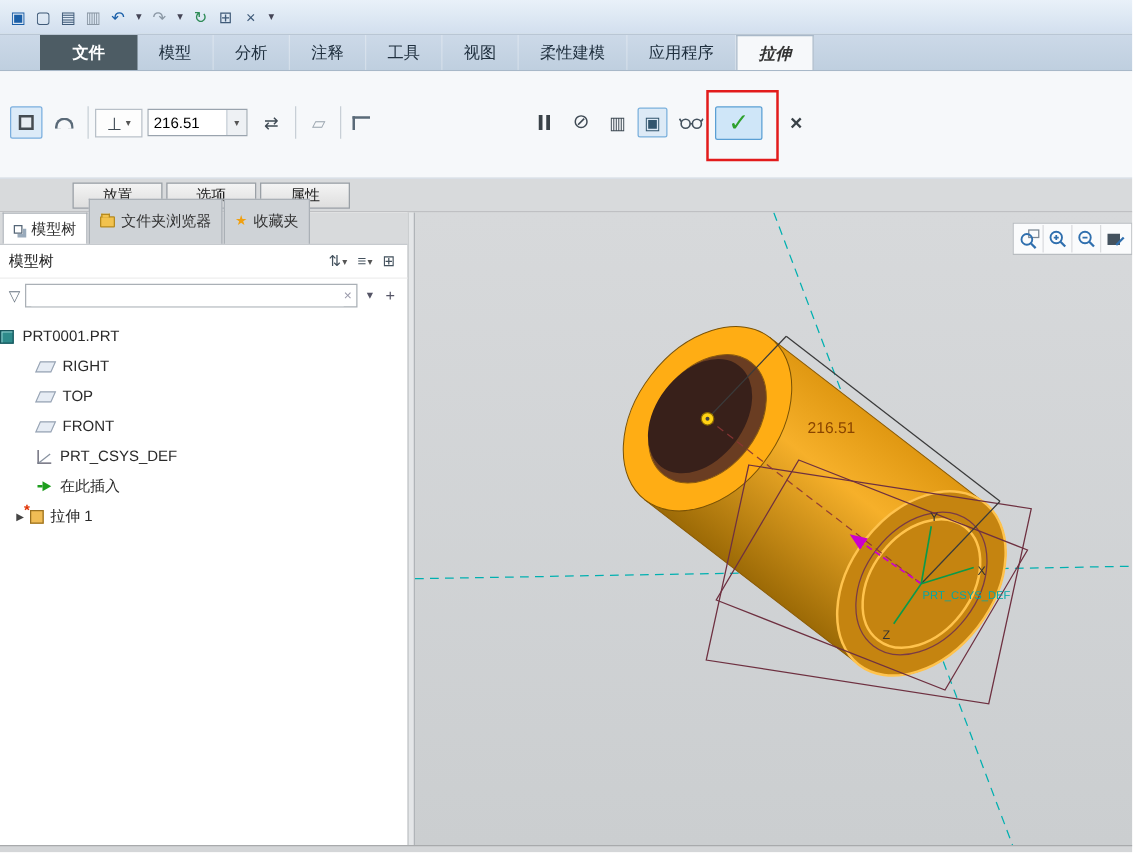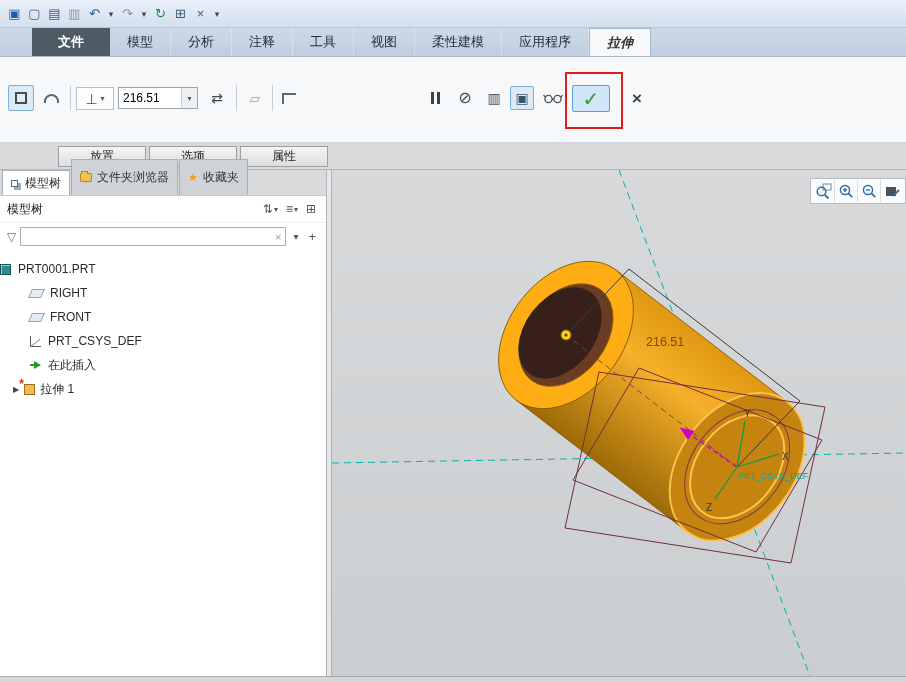--- a/index.html
+++ b/index.html
@@ -40,21 +40,21 @@
   .icon-corner { width:14px; height:11px; border-left:2px solid #5a6a78; border-top:2px solid #5a6a78; }
   .pause-bars { display:flex; gap:3px; }
   .pause-bars span { display:block; width:3px; height:12px; background:#3a4248; }
   .hlbtn { width:24px; height:24px; border:1px solid #7ab0dc; background:#ddeaf6; border-radius:2px; }
   .check-btn { left:572px; top:28px; width:38px; height:27px; background:#cfe6f8; border:1px solid #5a9fd4; border-radius:2px; position:absolute; }
   .check-glyph { color:#2da12d; font-size:20px; font-weight:bold; line-height:1; }
   .cancel-glyph { color:#3a4248; font-size:17px; font-weight:bold; }
   .annotation-rect { position:absolute; left:565px; top:15px; width:58px; height:57px; border:2px solid #e21b1b; z-index:6; pointer-events:none; }
 
   .dash-tabs { height:27px; background:#d8dadc; border-bottom:1px solid #b6b8ba; display:flex; align-items:center; padding-left:58px; gap:3px; }
-  .dtab { width:88px; height:21px; background:linear-gradient(#f4f4f4,#dedede); border:1px solid #9aa0a6; display:flex; align-items:center; justify-content:center; color:#222; }
+  .dtab { width:72px; height:21px; background:linear-gradient(#f4f4f4,#dedede); border:1px solid #9aa0a6; display:flex; align-items:center; justify-content:center; color:#222; }
 
   
   .main { display:flex; height:506px; }
 
   .nav { width:327px; background:#fff; border-right:1px solid #b0b4b8; display:flex; flex-direction:column; }
   .nav-tabs { height:26px; background:#d8dadc; display:flex; align-items:flex-end; padding-left:2px; gap:1px; border-bottom:1px solid #c6cace; }
   .ntab { height:36px; display:flex; align-items:center; gap:5px; padding:0 8px; background:#cfd3d7; border:1px solid #aab0b6; border-bottom:none; color:#333; white-space:nowrap; }
   .ntab.active { background:#fff; height:25px; }
   .mini-tree { width:7px; height:7px; border:1px solid #567; box-shadow:3px 3px 0 #9ab; margin-right:2px; }
   .folder-ic { width:12px; height:9px; background:#f2c24e; border:1px solid #b5891f; border-radius:1px; position:relative; }
@@ -250,20 +250,24 @@
         <div class="titem">
           <span class="part-ic"></span>
           <span>PRT0001.PRT</span>
         </div>
         <div class="titem child">
           <span class="plane-ic"></span>
           <span>RIGHT</span>
         </div>
         <div class="titem child">
           <span class="plane-ic"></span>
+          <span>TOP</span>
+        </div>
+        <div class="titem child">
+          <span class="plane-ic"></span>
           <span>FRONT</span>
         </div>
         <div class="titem child">
           <span class="csys-ic"></span>
           <span>PRT_CSYS_DEF</span>
         </div>
         <div class="titem child">
           <span class="insert-ic">
               <span class="bar"></span>
               <span class="tri"></span>

